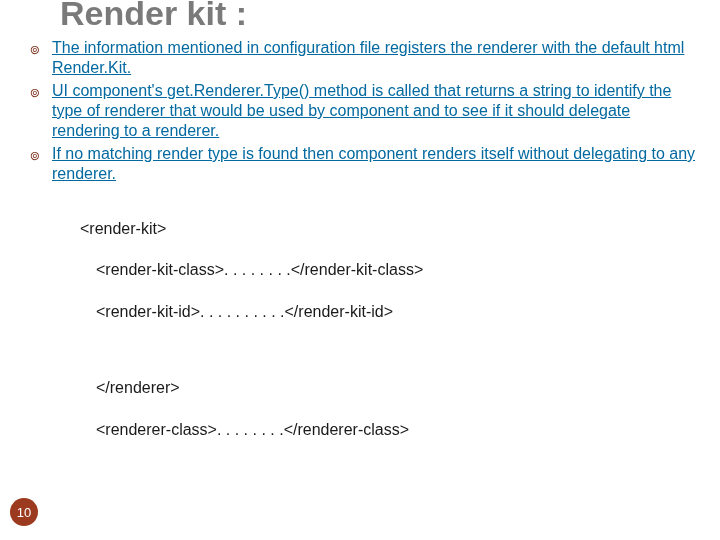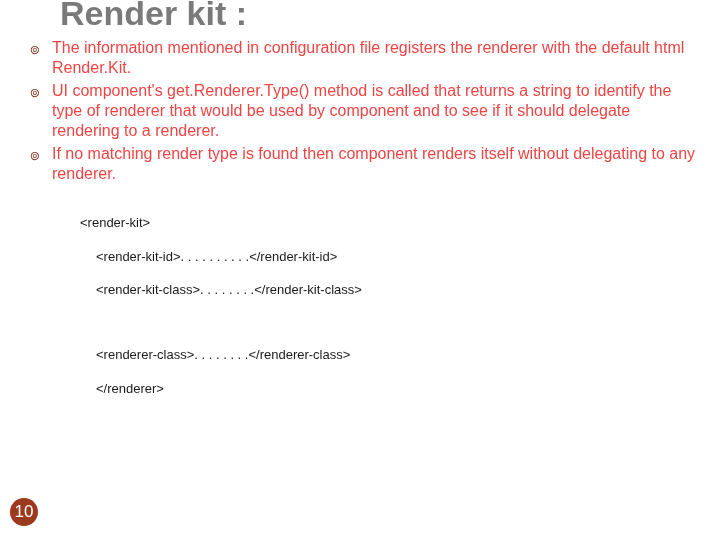--- a/index.html
+++ b/index.html
@@ -34,45 +34,46 @@
     flex: 0 0 auto;
     width: 22px;
     font-size: 16px;
     color: #7a2e1a;
     line-height: 1.25;
     padding-top: 1px;
   }
   .bullet-text {
     flex: 1 1 auto;
     font-size: 16px;
-    color: #ef4444;
+    color: #0369a1;
     line-height: 1.25;
+    text-decoration: underline;
   }
   .code-block {
     margin-left: 50px;
     margin-top: 14px;
     margin-bottom: 14px;
-    font-size: 13px;
+    font-size: 16px;
     color: #1a1a1a;
     line-height: 1.3;
     white-space: pre-line;
   }
   .code-indent {
     margin-left: 16px;
   }
   .page-number {
     position: absolute;
     left: 10px;
     bottom: 14px;
     width: 28px;
     height: 28px;
     border-radius: 50%;
     background: #9c3a1f;
     color: #ffffff;
-    font-size: 17px;
+    font-size: 13px;
     display: flex;
     align-items: center;
     justify-content: center;
   }
 </style>
 </head>
 <body>
 
 <div class="title">Render kit :</div>
 
@@ -88,24 +89,24 @@
     <span class="bullet-text">UI component's get.Renderer.Type() method is called that returns a string to identify the type of renderer that would be used by component and to see if it should delegate rendering to a renderer.</span>
   </div>
 
   <div class="bullet-item">
     <span class="bullet-icon">๏</span>
     <span class="bullet-text">If no matching render type is found then component renders itself without delegating to any renderer.</span>
   </div>
 
   <div class="code-block">
     <div>&lt;render-kit&gt;</div>
+    <div class="code-indent">&lt;render-kit-class&gt;. . . . . . . .&lt;/render-kit-class&gt;</div>
     <div class="code-indent">&lt;render-kit-id&gt;. . . . . . . . . .&lt;/render-kit-id&gt;</div>
-    <div class="code-indent">&lt;render-kit-class&gt;. . . . . . . .&lt;/render-kit-class&gt;</div>
   </div>
 
   <div class="code-block">
+    <div class="code-indent">&lt;/renderer&gt;</div>
     <div class="code-indent">&lt;renderer-class&gt;. . . . . . . .&lt;/renderer-class&gt;</div>
-    <div class="code-indent">&lt;/renderer&gt;</div>
   </div>
 
 </div>
 
 <div class="page-number">10</div>
 
 </body></html>

